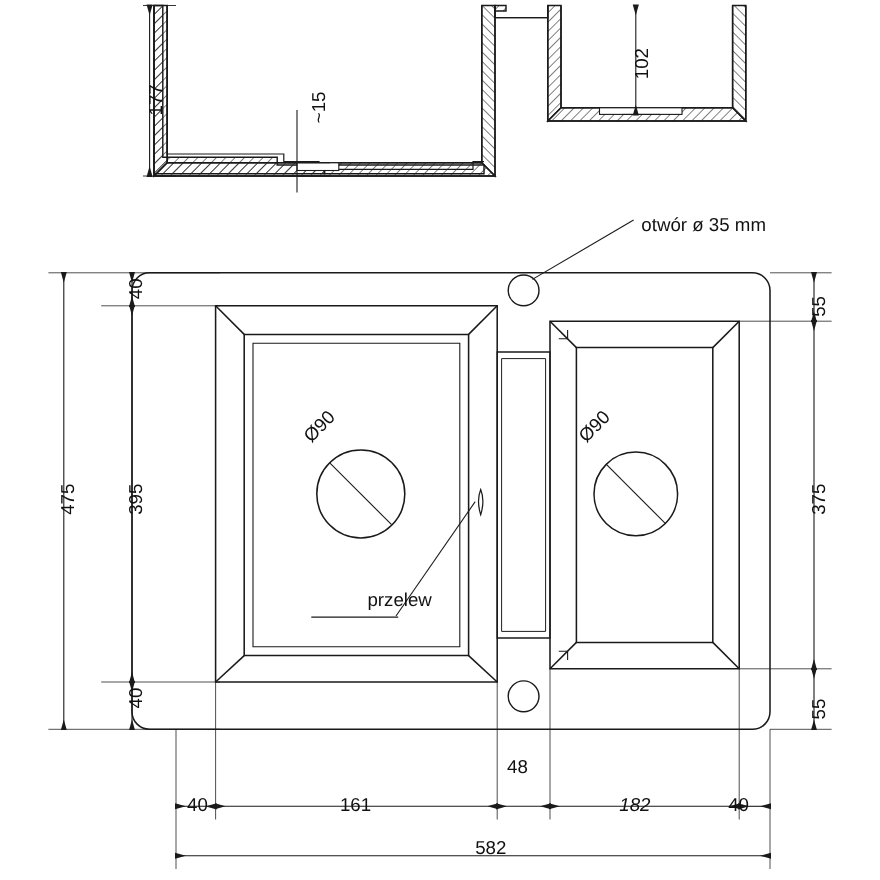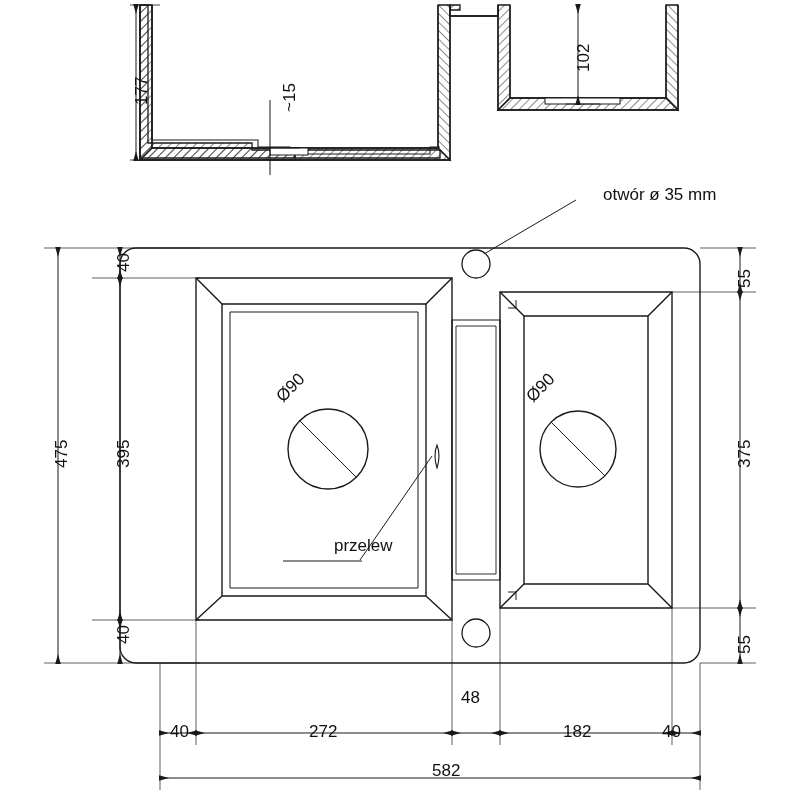--- a/index.html
+++ b/index.html
@@ -177,35 +177,35 @@
         <line x1="672" y1="733" x2="700" y2="733" marker-start="url(#arrHs)" marker-end="url(#arrH)"></line>
         <line x1="160" y1="778" x2="700" y2="778" marker-start="url(#arrHs)" marker-end="url(#arrH)"></line>
       </g>
     </g>
   </svg>
 
   <div class="lbl vert" style="left:133px; top:105px;">177</div>
   <div class="lbl vert" style="left:281px; top:112px;">~15</div>
   <div class="lbl vert" style="left:575px; top:72px;">102</div>
 
-  <div class="lbl" style="left:583px; top:186px;margin-left:20px;">otwór ø 35 mm</div>
+  <div class="lbl" style="left:583px; top:196px;">otwór ø 35 mm</div>
   <div class="lbl" style="left:287px; top:537px;margin-left:47px;">przelew</div>
 
   <div class="lbl" style="left:273px; top:393px; transform:rotate(-45deg); transform-origin:left top;">Ø90</div>
   <div class="lbl" style="left:523px; top:393px; transform:rotate(-45deg); transform-origin:left top;">Ø90</div>
 
   <div class="lbl vert" style="left:115px; top:272px;">40</div>
   <div class="lbl vert" style="left:115px; top:468px;">395</div>
   <div class="lbl vert" style="left:115px; top:644px;">40</div>
   <div class="lbl vert" style="left:53px; top:468px;">475</div>
 
   <div class="lbl vert" style="left:736px; top:288px;">55</div>
   <div class="lbl vert" style="left:736px; top:468px;">375</div>
   <div class="lbl vert" style="left:736px; top:654px;">55</div>
 
   <div class="lbl" style="left:170px; top:723px;">40</div>
-  <div class="lbl" style="left:309px; top:723px;">272</div>
+  <div class="lbl" style="left:309px; top:723px;">161</div>
   <div class="lbl" style="left:461px; top:689px;">48</div>
-  <div class="lbl" style="left:563px; top:723px;">182</div>
+  <div class="lbl" style="left:563px; top:723px;font-style:italic;">182</div>
   <div class="lbl" style="left:662px; top:723px;">40</div>
   <div class="lbl" style="left:412px; top:762px;margin-left:20px;">582</div>
 
 </div>
 
 </body></html>

